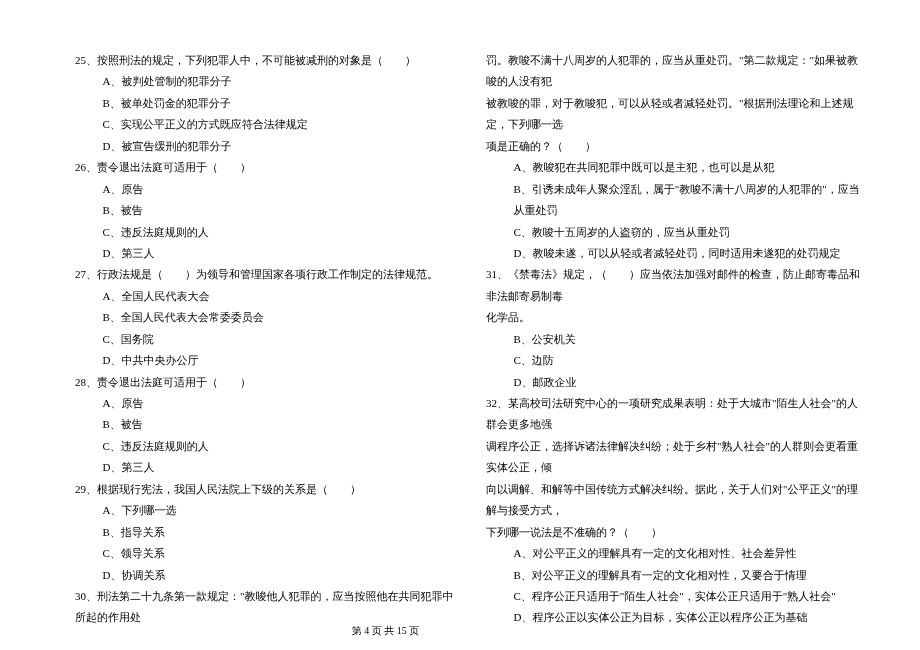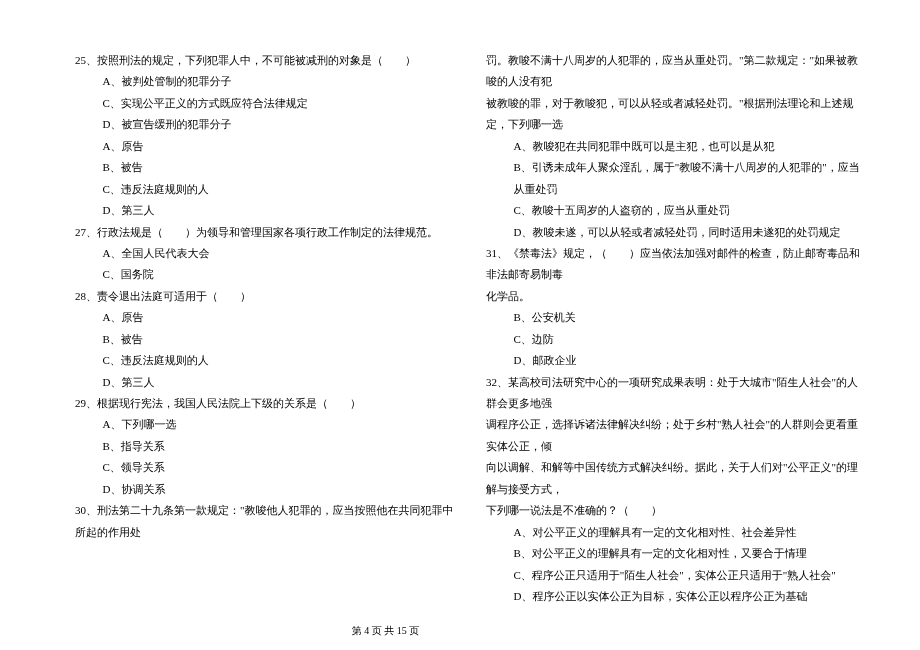--- a/index.html
+++ b/index.html
@@ -39,50 +39,55 @@
       font-size: 10px;
     }
   </style>
 </head>
 <body>
 
 <div class="page">
   <div class="col">
     <div class="q-stem">25、按照刑法的规定，下列犯罪人中，不可能被减刑的对象是（　　）</div>
     <div class="opt">A、被判处管制的犯罪分子</div>
+    <div class="opt">B、被单处罚金的犯罪分子</div>
     <div class="opt">C、实现公平正义的方式既应符合法律规定</div>
     <div class="opt">D、被宣告缓刑的犯罪分子</div>
 
+    <div class="q-stem">26、责令退出法庭可适用于（　　）</div>
     <div class="opt">A、原告</div>
     <div class="opt">B、被告</div>
     <div class="opt">C、违反法庭规则的人</div>
     <div class="opt">D、第三人</div>
 
     <div class="q-stem">27、行政法规是（　　）为领导和管理国家各项行政工作制定的法律规范。</div>
     <div class="opt">A、全国人民代表大会</div>
+    <div class="opt">B、全国人民代表大会常委委员会</div>
     <div class="opt">C、国务院</div>
+    <div class="opt">D、中共中央办公厅</div>
 
     <div class="q-stem">28、责令退出法庭可适用于（　　）</div>
     <div class="opt">A、原告</div>
     <div class="opt">B、被告</div>
     <div class="opt">C、违反法庭规则的人</div>
     <div class="opt">D、第三人</div>
 
     <div class="q-stem">29、根据现行宪法，我国人民法院上下级的关系是（　　）</div>
     <div class="opt">A、下列哪一选</div>
     <div class="opt">B、指导关系</div>
     <div class="opt">C、领导关系</div>
     <div class="opt">D、协调关系</div>
 
     <div class="q-stem">30、刑法第二十九条第一款规定："教唆他人犯罪的，应当按照他在共同犯罪中所起的作用处</div>
   </div>
 
   <div class="col">
     <div class="cont">罚。教唆不满十八周岁的人犯罪的，应当从重处罚。"第二款规定："如果被教唆的人没有犯</div>
     <div class="cont">被教唆的罪，对于教唆犯，可以从轻或者减轻处罚。"根据刑法理论和上述规定，下列哪一选</div>
+    <div class="cont">项是正确的？（　　）</div>
     <div class="opt">A、教唆犯在共同犯罪中既可以是主犯，也可以是从犯</div>
     <div class="opt">B、引诱未成年人聚众淫乱，属于"教唆不满十八周岁的人犯罪的"，应当从重处罚</div>
     <div class="opt">C、教唆十五周岁的人盗窃的，应当从重处罚</div>
     <div class="opt">D、教唆未遂，可以从轻或者减轻处罚，同时适用未遂犯的处罚规定</div>
 
     <div class="cont">31、《禁毒法》规定，（　　）应当依法加强对邮件的检查，防止邮寄毒品和非法邮寄易制毒</div>
     <div class="cont">化学品。</div>
     <div class="opt">B、公安机关</div>
     <div class="opt">C、边防</div>
     <div class="opt">D、邮政企业</div>

